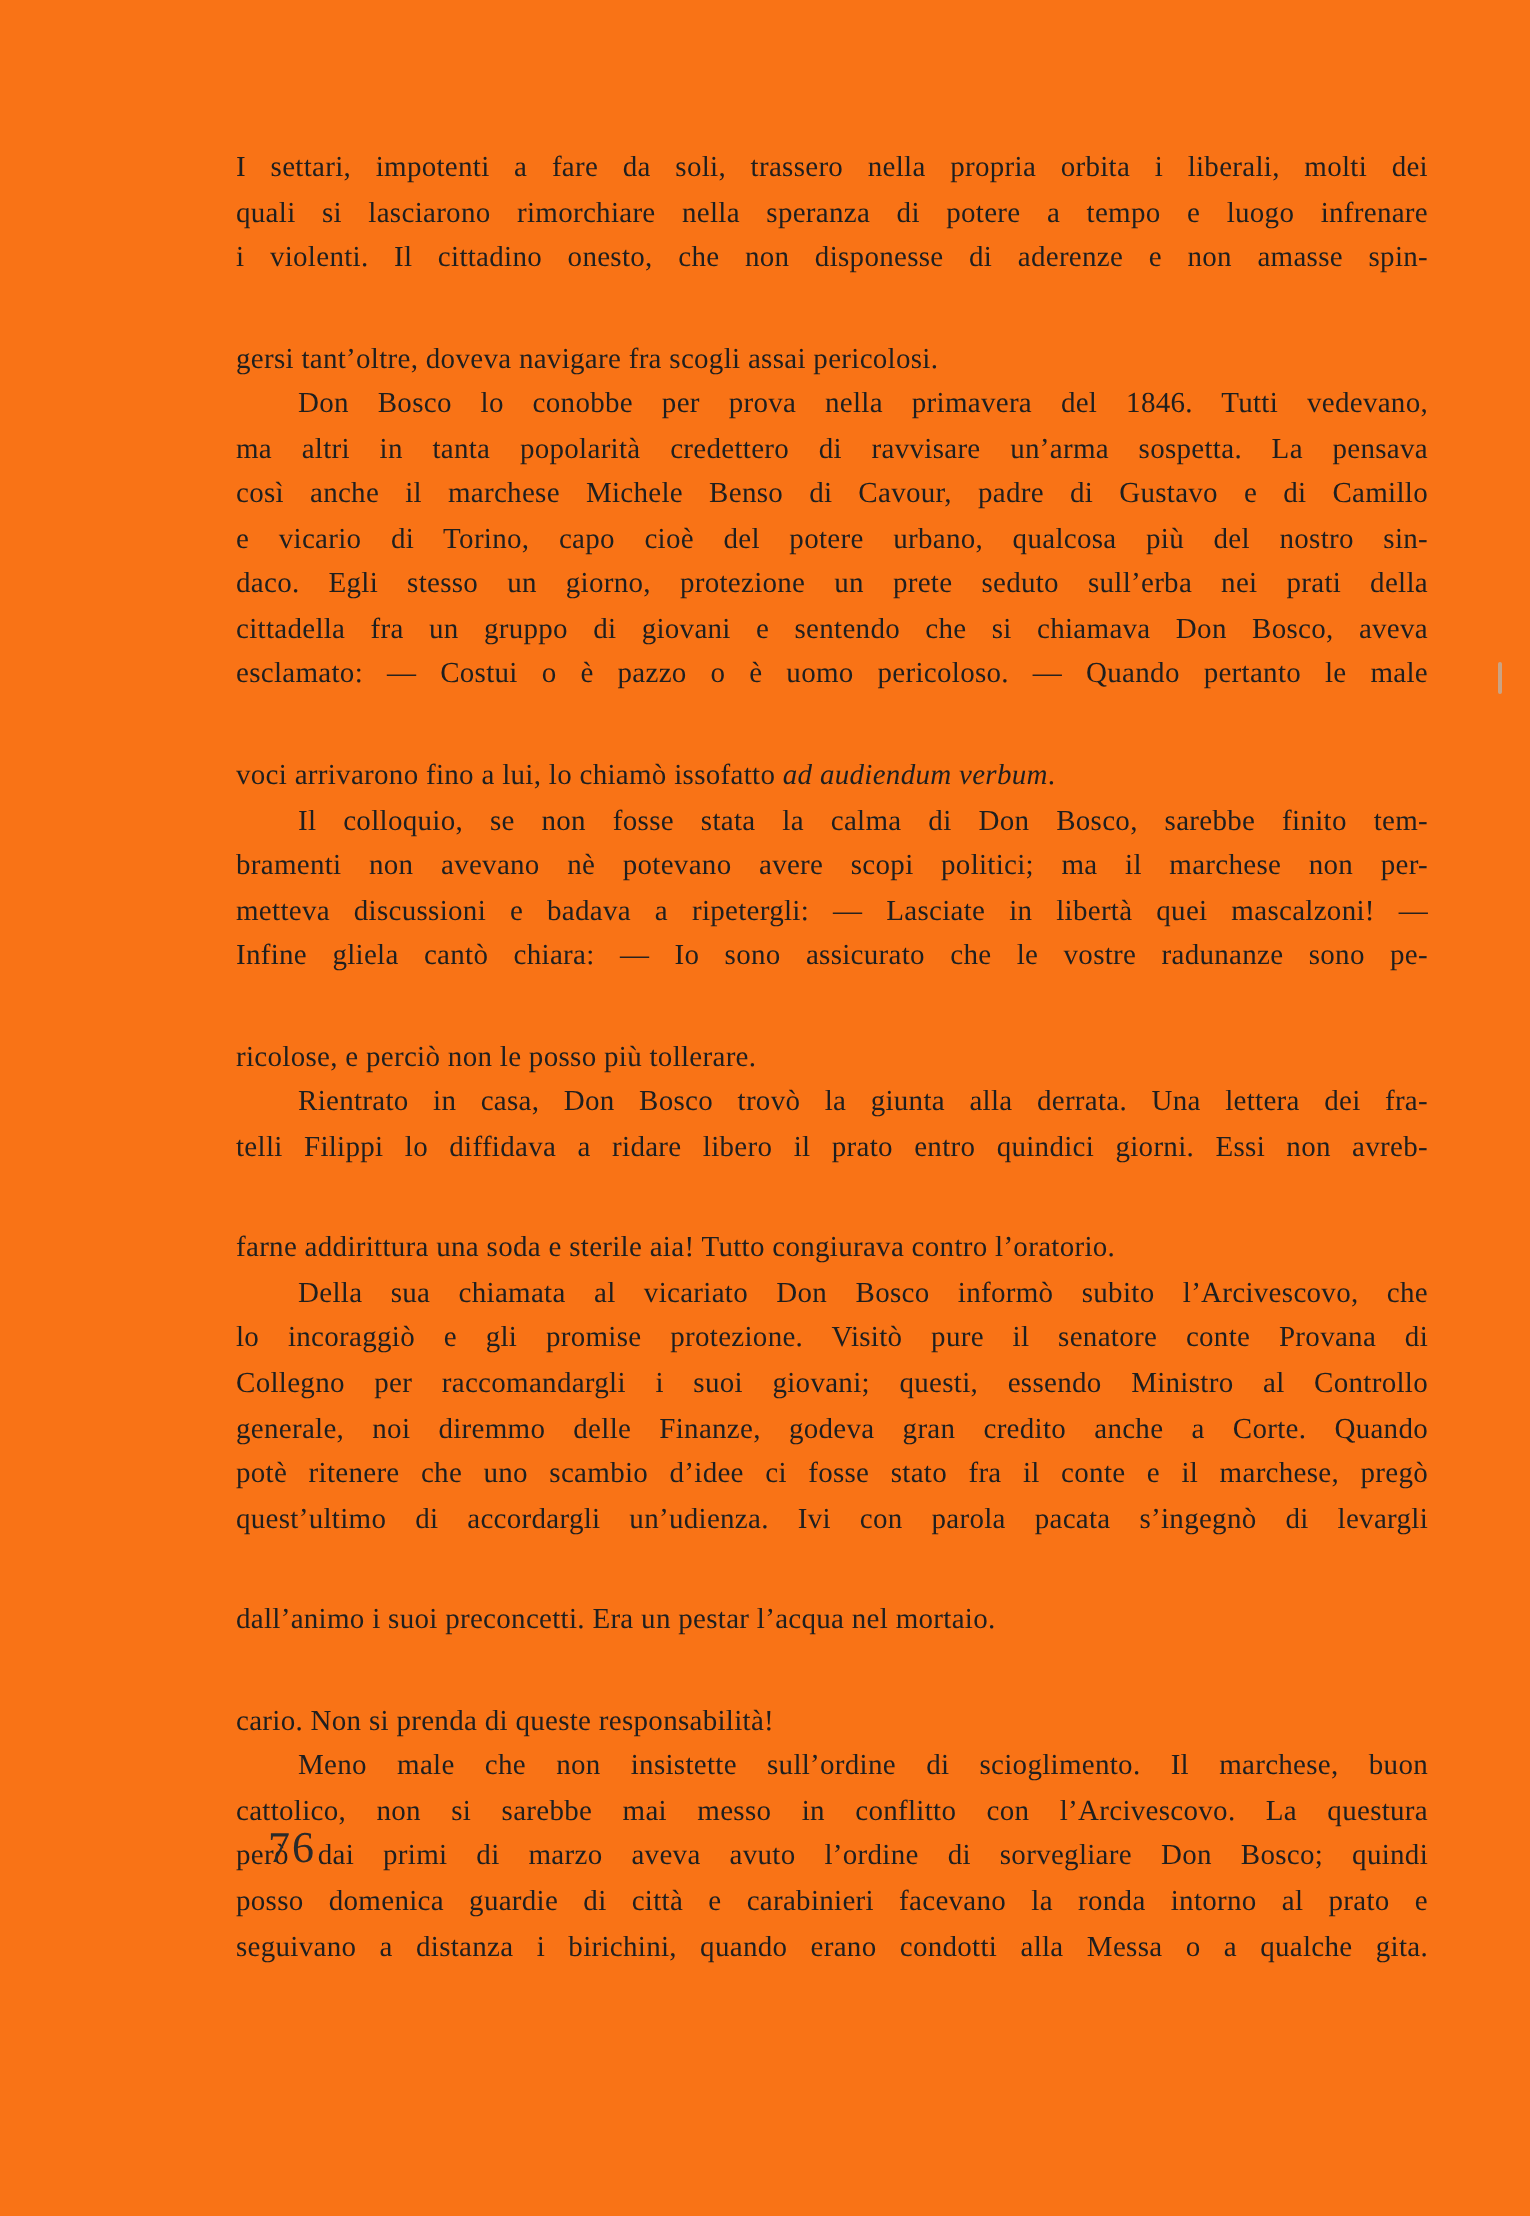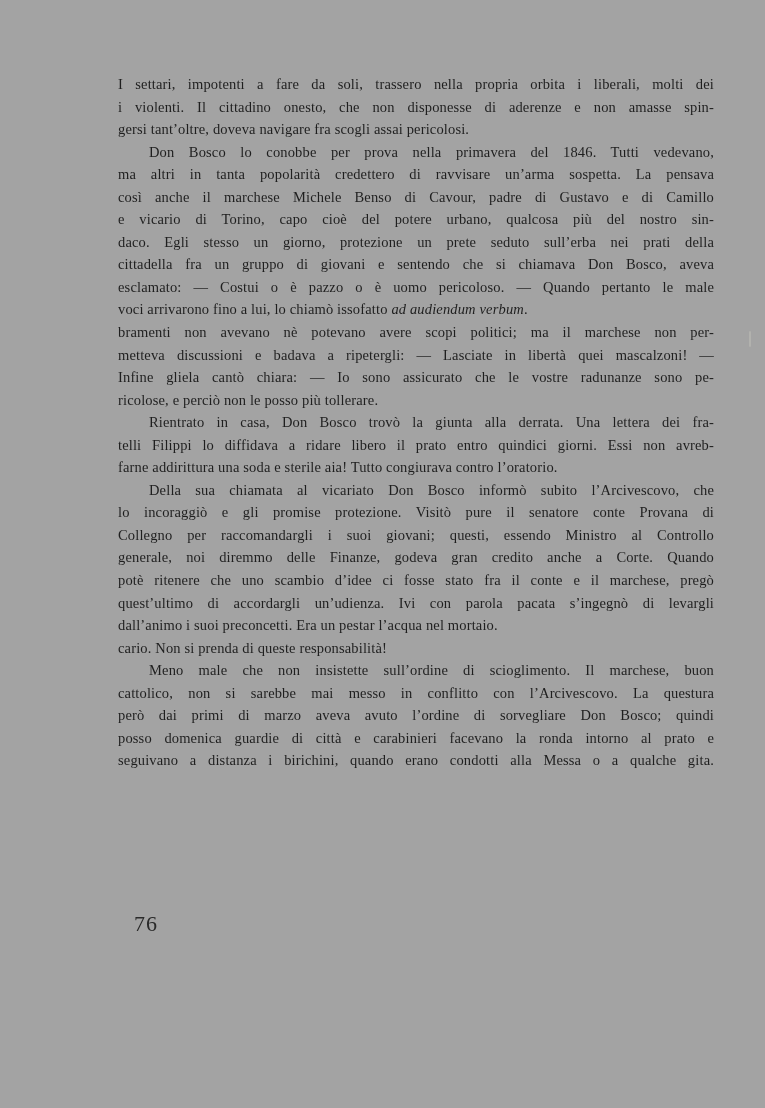--- a/index.html
+++ b/index.html
@@ -10,21 +10,21 @@
     width: 765px;
     height: 1108px;
     position: relative;
     background: #fdfdfb;
     font-family: "Liberation Serif", serif;
     overflow: hidden;
   }
   .paper {
     position: absolute;
     inset: 0;
-    background: #a3a3a3;
+    background: #f97316;
   }
   .textblock {
     position: absolute;
     left: 118px;
     top: 73px;
     width: 596px;
     color: #1f1f1f;
     font-size: 14.5px;
   }
   .para {
@@ -34,20 +34,21 @@
     height: 22.55px;
     line-height: 22.55px;
     text-align: justify;
     text-align-last: justify;
     white-space: nowrap;
     letter-spacing: 0.15px;
     overflow: visible;
   }
   .line.last {
     text-align-last: left;
+    margin-top: 28px;
   }
   .line.indent {
     padding-left: 31px;
   }
   .line em {
   }
   .page-number {
     position: absolute;
     left: 134px;
     top: 912px;
@@ -69,36 +70,38 @@
 </style>
 </head>
 <body>
 
 <div class="paper">
 
   <div class="textblock">
 
     <div class="para">
       <div class="line">I settari, impotenti a fare da soli, trassero nella propria orbita i liberali, molti dei</div>
+      <div class="line">quali si lasciarono rimorchiare nella speranza di potere a tempo e luogo infrenare</div>
       <div class="line">i violenti. Il cittadino onesto, che non disponesse di aderenze e non amasse spin-</div>
       <div class="line last">gersi tant’oltre, doveva navigare fra scogli assai pericolosi.</div>
     </div>
 
     <div class="para">
       <div class="line indent">Don Bosco lo conobbe per prova nella primavera del 1846. Tutti vedevano,</div>
       <div class="line">ma altri in tanta popolarità credettero di ravvisare un’arma sospetta. La pensava</div>
       <div class="line">così anche il marchese Michele Benso di Cavour, padre di Gustavo e di Camillo</div>
       <div class="line">e vicario di Torino, capo cioè del potere urbano, qualcosa più del nostro sin-</div>
       <div class="line">daco. Egli stesso un giorno, protezione un prete seduto sull’erba nei prati della</div>
       <div class="line">cittadella fra un gruppo di giovani e sentendo che si chiamava Don Bosco, aveva</div>
       <div class="line">esclamato: — Costui o è pazzo o è uomo pericoloso. — Quando pertanto le male</div>
       <div class="line last"><span>voci arrivarono fino a lui, lo chiamò issofatto </span><em>ad audiendum verbum</em><span>.</span></div>
     </div>
 
     <div class="para">
+      <div class="line indent">Il colloquio, se non fosse stata la calma di Don Bosco, sarebbe finito tem-</div>
       <div class="line">bramenti non avevano nè potevano avere scopi politici; ma il marchese non per-</div>
       <div class="line">metteva discussioni e badava a ripetergli: — Lasciate in libertà quei mascalzoni! —</div>
       <div class="line">Infine gliela cantò chiara: — Io sono assicurato che le vostre radunanze sono pe-</div>
       <div class="line last">ricolose, e perciò non le posso più tollerare.</div>
     </div>
 
     <div class="para">
       <div class="line indent">Rientrato in casa, Don Bosco trovò la giunta alla derrata. Una lettera dei fra-</div>
       <div class="line">telli Filippi lo diffidava a ridare libero il prato entro quindici giorni. Essi non avreb-</div>
       <div class="line last">farne addirittura una soda e sterile aia! Tutto congiurava contro l’oratorio.</div>

